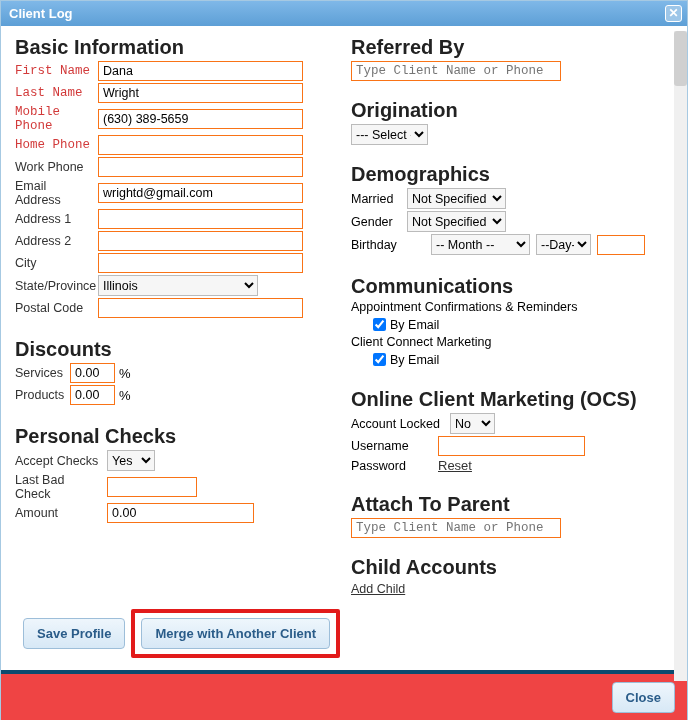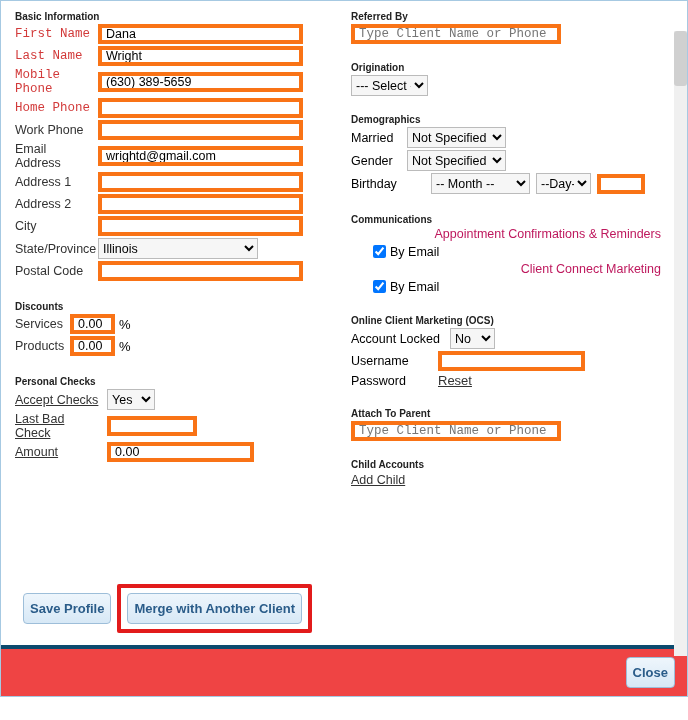--- a/index.html
+++ b/index.html
@@ -45,40 +45,40 @@
   .body {
     display: flex;
     padding: 4px 14px 12px 14px;
     position: relative;
     height: 644px;
     overflow-y: auto;
   }
   .left-col { width: 336px; padding-right: 12px;}
   .right-col { width: 310px; }
   .section-header {
-    font-size: 10px;
+    font-size: 20px;
     font-weight: bold;
     margin: 6px 0 2px 0;
     color: #222;
   }
   .row {
     display: flex;
     align-items: center;
     margin: 2px 0;
   }
   .lbl {
     width: 83px;
     font-size: 12.5px;
     color: #333;
     padding-right: 4px;
   }
   .lbl.req { color: #d23a3a; font-family: Liberation Mono, monospace; }
-  .lbl.wide { width: 92px; text-decoration: underline; }
+  .lbl.wide { width: 92px; }
   input[type=text], input.text {
-    border: 4px solid #f97316;
+    border: 1px solid #f97316;
     height: 20px;
     padding: 1px 4px;
     font-size: 12.5px;
     background: #fff;
   }
   .w-main { width: 205px; }
   .w-small { width: 45px; }
   .w-med { width: 90px; }
   .w-150 { width: 147px; }
   select {
@@ -96,34 +96,34 @@
     padding: 1px 5px;
     color: #888;
     font-size: 12.5px;
     font-family: Liberation Mono, monospace;
   }
   .origination-sel { width: 77px; }
   .month-sel { width: 99px; margin-left: 24px; }
   .day-sel { width: 55px; }
   .year-inp { width: 48px; height:20px; border:1px solid #c9c9c9;}
   .demolbl { width: 56px; font-size:12.5px;}
-  .comm-sub { font-size: 12.5px; color:#be185d; margin: 1px 0 1px 0; text-align: right;}
+  .comm-sub { font-size: 12.5px; color:#000000; margin: 1px 0 1px 0;}
   .chk-row { margin: 1px 0 1px 18px; font-size:12.5px; display:flex; align-items:center; }
   .chk-row input { margin-right: 4px; }
   .ocs-lbl { width: 99px; font-size:12.5px;}
   .reset-link { text-decoration: underline; color:#333; cursor:pointer;}
   .addchild-link { text-decoration: underline; color:#333; cursor:pointer; font-size:12.5px;}
   .btn {
     border: 1px solid #9dbed9;
     background: linear-gradient(#eef6fc,#d7e8f6);
     color: #2a5c89;
     border-radius: 4px;
     font-size: 13px;
     font-weight: bold;
-    padding: 7px 6px;
+    padding: 7px 13px;
     cursor: pointer;
     margin-right: 6px;
   }
   .btn.secondary { font-weight: bold; }
   .footer-btns {
     position: absolute;
     bottom: 12px;
     left: 22px;
     display:flex;
     align-items:center;
@@ -149,20 +149,24 @@
   .scroll-stub::before{
     content:"";position:absolute;top:0;left:0;right:0;height:55px;background:#d0d0d0;border-radius:3px;
   }
   .ocs-user-inp { width:147px; height:20px; border:1px solid #c9c9c9;}
   .spacer-md{height:12px;}
 </style>
 </head>
 <body>
 
 <div class="window">
+  <div class="titlebar">
+    <span>Client Log</span>
+    <div class="close-btn">✕</div>
+  </div>
 
   <div class="body">
 
     <div class="left-col">
       <div class="section-header">Basic Information</div>
 
       <div class="row">
           <div class="lbl req">First Name</div>
         <input type="text" class="text w-main" value="Dana" style="">
         </div>

